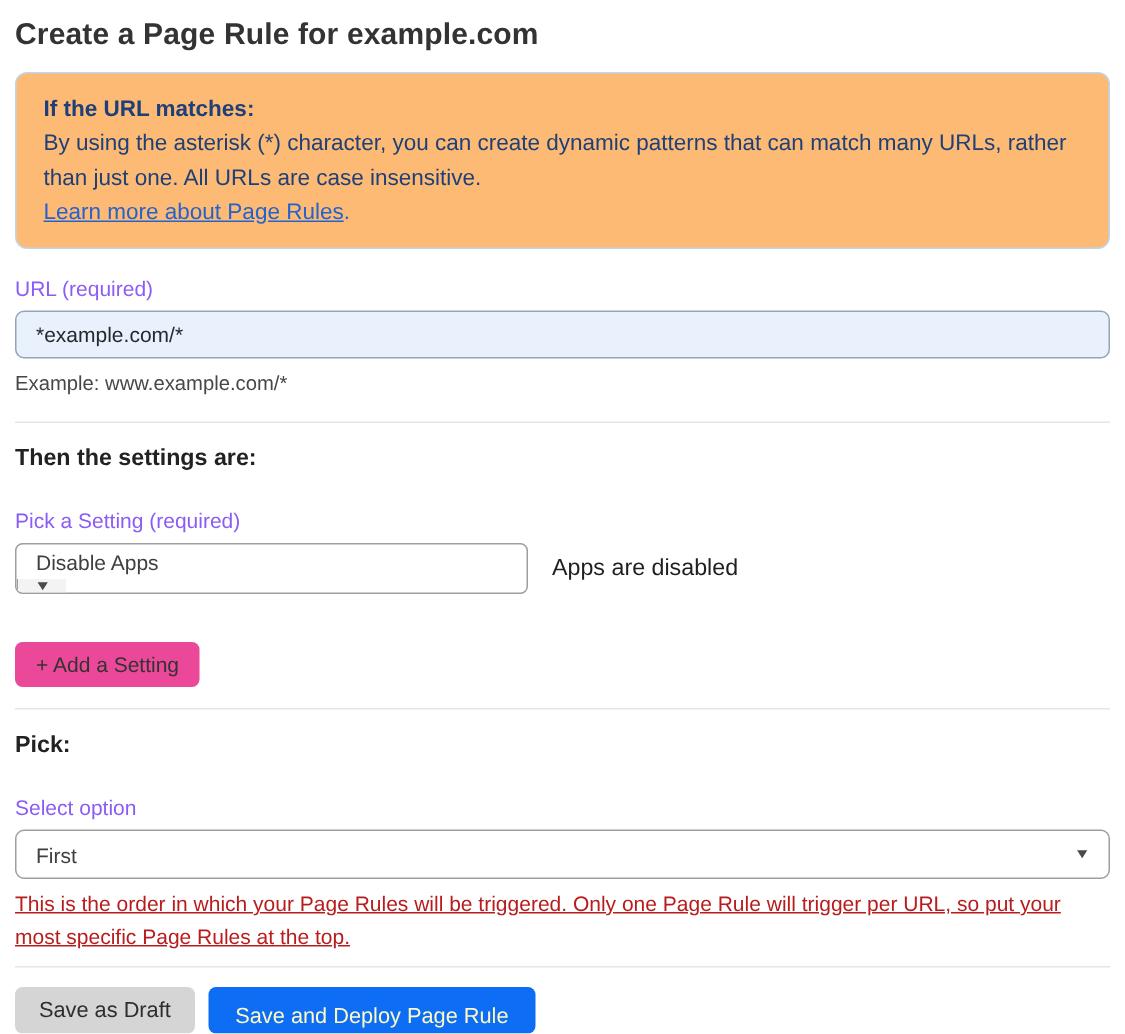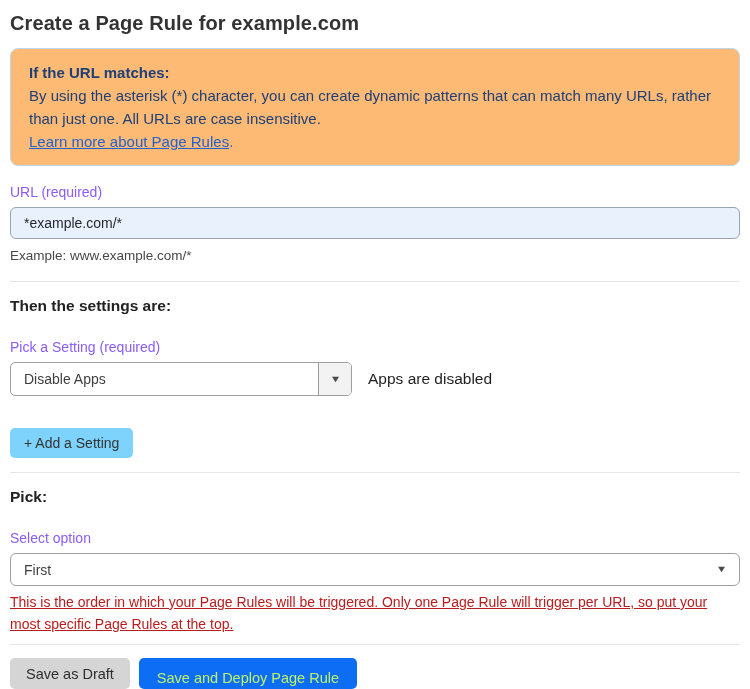--- a/index.html
+++ b/index.html
@@ -88,20 +88,21 @@
   }
   .setting-select {
     width: 342px;
     height: 34px;
     border: 1px solid #9e9e9e;
     border-radius: 5px;
     display: flex;
     background: #ffffff;
     cursor: pointer;
     overflow: hidden;
+    flex-direction: column;
   }
   .setting-select .select-value {
     flex: 1;
     display: flex;
     align-items: center;
     padding: 0 13px;
     font-size: 14px;
     color: #3f3f3f;
   }
   .setting-select .arrow-btn {
@@ -119,21 +120,21 @@
     line-height: 1;
   }
   .setting-desc {
     font-size: 15.5px;
     color: #1f1f1f;
     margin-left: 16px;
   }
 
   .add-setting-btn {
     margin-top: 32px;
-    background: #7dd3fc;
+    background: #ec4899;
     border: none;
     border-radius: 5px;
     height: 30px;
     padding: 0 14px;
     font-size: 14px;
     color: #333333;
     font-family: "Liberation Sans", sans-serif;
     cursor: pointer;
   }
 
@@ -175,21 +176,21 @@
     font-family: "Liberation Sans", sans-serif;
     cursor: pointer;
   }
   .btn-gray {
     background: #d5d5d5;
     color: #2e2e2e;
     padding: 0 16px;
   }
   .btn-primary {
     background: #0d6ef5;
-    color: #bef264;
+    color: #fef9c3;
     padding: 12px 18px;
   }
 </style>
 </head>
 <body>
 
 <div class="wrap">
 
   <h1 class="page-title">Create a Page Rule for example.com</h1>
 

